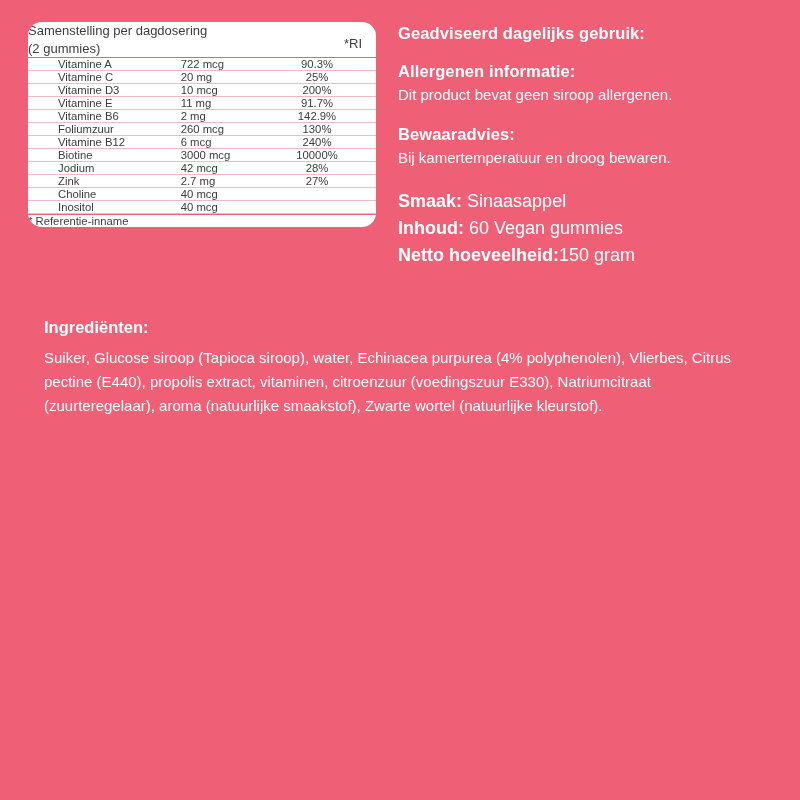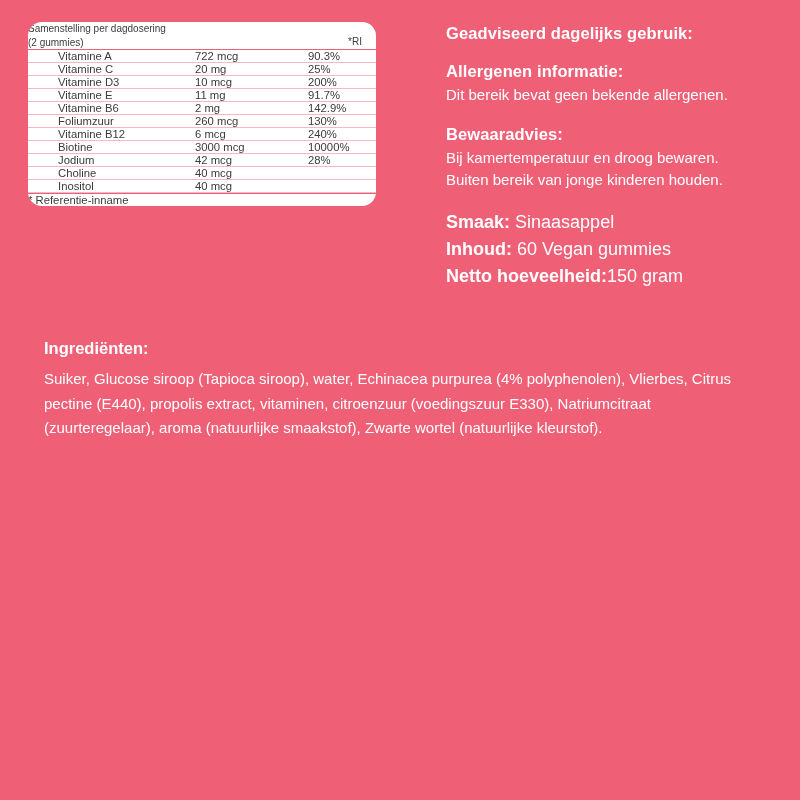--- a/index.html
+++ b/index.html
@@ -42,21 +42,21 @@
     color: #3b3b3b;
   }
   table.nutri td, table.nutri th {
     padding: 0;
     vertical-align: middle;
   }
   .thead-row th {
     padding: 13px 14px 11px 14px;
     text-align: left;
     font-weight: normal;
-    font-size: 10px;
+    font-size: 13px;
     color: #3b3b3b;
     border-bottom: 1px solid #ef5f75;
     line-height: 1.35;
   }
   .thead-row th.ri {
     text-align: right;
     padding-right: 14px;
     white-space: nowrap;
     vertical-align: top;
     padding-top: 13px;
@@ -69,40 +69,39 @@
   .row td.name {
     padding-left: 30px;
     white-space: nowrap;
   }
   .row td.amount {
     text-align: left;
     padding-right: 16px;
     white-space: nowrap;
   }
   .row td.pct {
-    text-align: left;
-    padding-right: 2px;
+    text-align: center;
+    padding-right: 26px;
     width: 66px;
     white-space: nowrap;
   }
   .foot td {
     padding: 9px 14px 10px 14px;
     font-size: 11.3px;
     border-bottom: none;
   }
   .sep-strong td {
     padding: 0;
     height: 0;
     border-bottom: 1px solid #ef5f75;
   }
   
   .info {
     flex: 1;
     padding-top: 2px;
-    margin-left: 48px;
   }
   .info h3 {
     margin: 0 0 3px 0;
     font-size: 16.5px;
     font-weight: bold;
     color: #ffffff;
     letter-spacing: 0.1px;
   }
   .info p {
     margin: 0;
@@ -195,20 +194,25 @@
             <td class="name">Biotine</td>
             <td class="amount">3000 mcg</td>
             <td class="pct">10000%</td>
           </tr>
           <tr class="row">
             <td class="name">Jodium</td>
             <td class="amount">42 mcg</td>
             <td class="pct">28%</td>
           </tr>
           <tr class="row">
+            <td class="name">Zink</td>
+            <td class="amount">2.7 mg</td>
+            <td class="pct">27%</td>
+          </tr>
+          <tr class="row">
             <td class="name">Choline</td>
             <td class="amount">40 mcg</td>
             <td class="pct"></td>
           </tr>
           <tr class="row">
             <td class="name">Inositol</td>
             <td class="amount">40 mcg</td>
             <td class="pct"></td>
           </tr>
           <tr class="sep-strong">
@@ -222,27 +226,26 @@
     </div>
 
     <div class="info">
 
       <div class="block">
         <h3>Geadviseerd dagelijks gebruik:</h3>
       </div>
 
       <div class="block">
         <h3>Allergenen informatie:</h3>
-        <p>Dit bereik bevat geen bekende allergenen.</p>
+        <p>Dit product bevat geen siroop allergenen.</p>
       </div>
 
       <div class="block">
         <h3>Bewaaradvies:</h3>
         <p>Bij kamertemperatuur en droog bewaren.</p>
-        <p>Buiten bereik van jonge kinderen houden.</p>
       </div>
 
       <div class="block">
         <div class="kv">
           <b>Smaak:</b>
           <span>Sinaasappel</span>
         </div>
         <div class="kv">
           <b>Inhoud:</b>
           <span>60 Vegan gummies</span>

